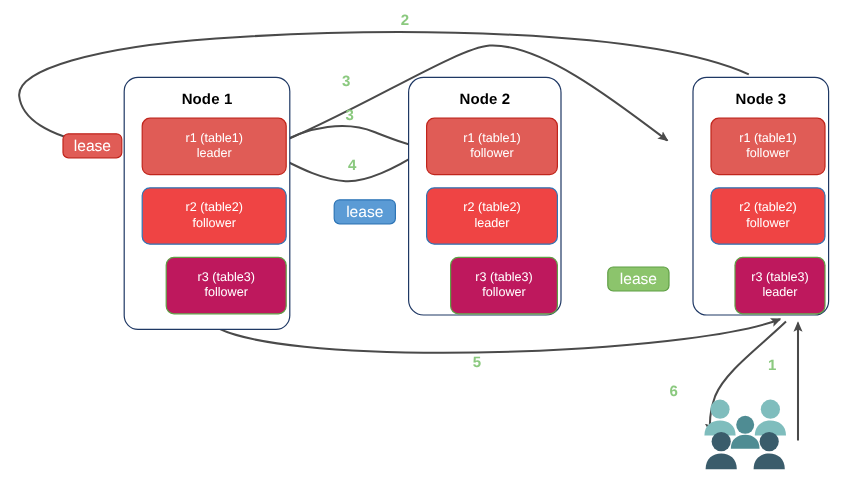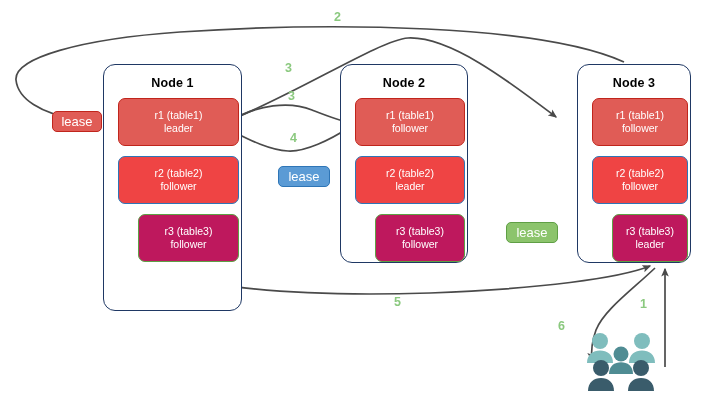--- a/index.html
+++ b/index.html
@@ -119,37 +119,37 @@
 
     <path d="M 350,127 C 330,140 305,152 288,151 C 268,150 246,138 232,131" fill="none" stroke="#4a4a4a" stroke-width="1.7" marker-end="url(#ah)"></path>
 
     <path d="M 172,263 C 176,288 300,297 430,293 C 540,289 620,278 650,266" fill="none" stroke="#4a4a4a" stroke-width="1.7" marker-end="url(#ah)"></path>
 
     <path d="M 665,367 L 665,269" fill="none" stroke="#4a4a4a" stroke-width="1.7" marker-end="url(#ah)"></path>
 
     <path d="M 655,268 C 632,290 604,310 596,330 C 591,344 591,352 592,360" fill="none" stroke="#4a4a4a" stroke-width="1.7" marker-end="url(#ah)"></path>
   </svg>
 
-  <div class="node-card" style="left:103px; top:64px; width:139px; height:247px;">
+  <div class="node-card" style="left:103px; top:64px; width:139px; height:211px;">
     <div class="node-title">Node 1</div>
     <div class="replica rep-red slot-1">
       <span class="ln">r1 (table1)</span>
       <span class="ln">leader</span>
     </div>
     <div class="replica rep-blue slot-2">
       <span class="ln">r2 (table2)</span>
       <span class="ln">follower</span>
     </div>
     <div class="replica rep-green slot-3">
       <span class="ln">r3 (table3)</span>
       <span class="ln">follower</span>
     </div>
   </div>
 
-  <div class="node-card" style="left:340px; top:64px; width:128px; height:199px;">
+  <div class="node-card" style="left:340px; top:64px; width:128px; height:199px;border-radius:13px;">
     <div class="node-title">Node 2</div>
     <div class="replica rep-red slot-1">
       <span class="ln">r1 (table1)</span>
       <span class="ln">follower</span>
     </div>
     <div class="replica rep-blue slot-2">
       <span class="ln">r2 (table2)</span>
       <span class="ln">leader</span>
     </div>
     <div class="replica rep-green slot-3">

